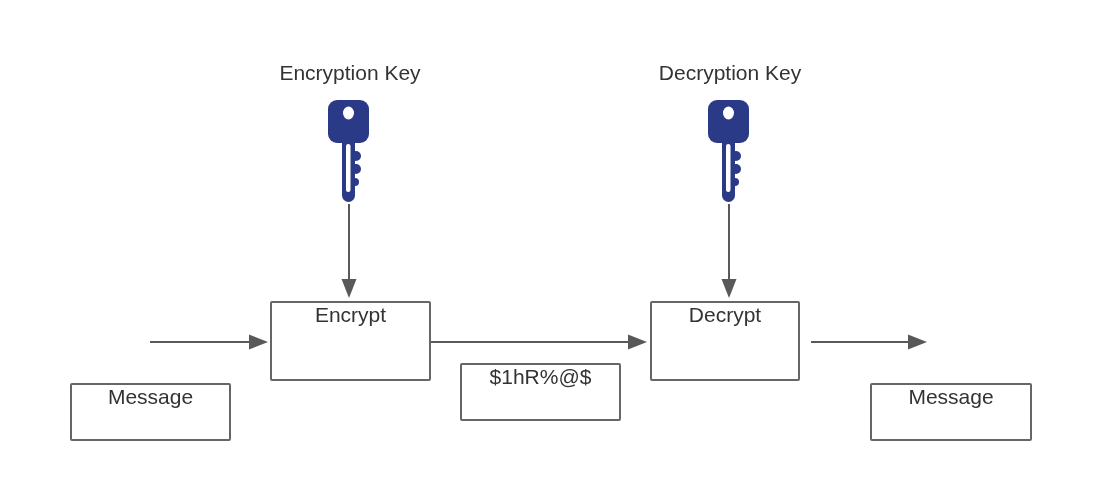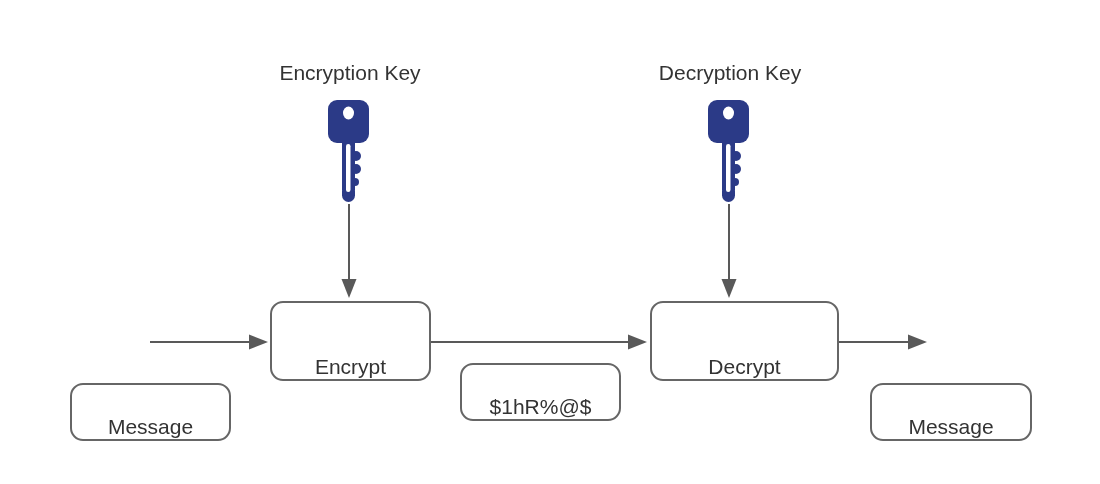--- a/index.html
+++ b/index.html
@@ -50,28 +50,28 @@
     font-size: 21px;
     line-height: 25px;
   }
   .label-enc { left: 240px; }
   .label-dec { left: 620px; }
   .box {
     position: absolute;
     box-sizing: border-box;
     background: var(--canvas-bg, #ffffff);
     border: 2px solid var(--box-border, #666666);
-    border-radius: 13px;
+    border-radius: 2px;
     display: flex;
-    align-items: flex-end;
+    align-items: flex-start;
     justify-content: center;
     font-size: 21px;
   }
   .box-encrypt  { left: 270px; top: 301px; width: 161px; height: 80px; }
-  .box-decrypt  { left: 650px; top: 301px; width: 189px; height: 80px; }
+  .box-decrypt  { left: 650px; top: 301px; width: 150px; height: 80px; }
   .box-msg-in   { left: 70px;  top: 383px; width: 161px; height: 58px; }
   .box-cipher   { left: 460px; top: 363px; width: 161px; height: 58px; }
   .box-msg-out  { left: 870px; top: 383px; width: 162px; height: 58px; }
 </style>
 </head>
 <body>
 
 <div class="canvas">
 
   <svg class="overlay" viewBox="0 0 1100 484" aria-hidden="true">

